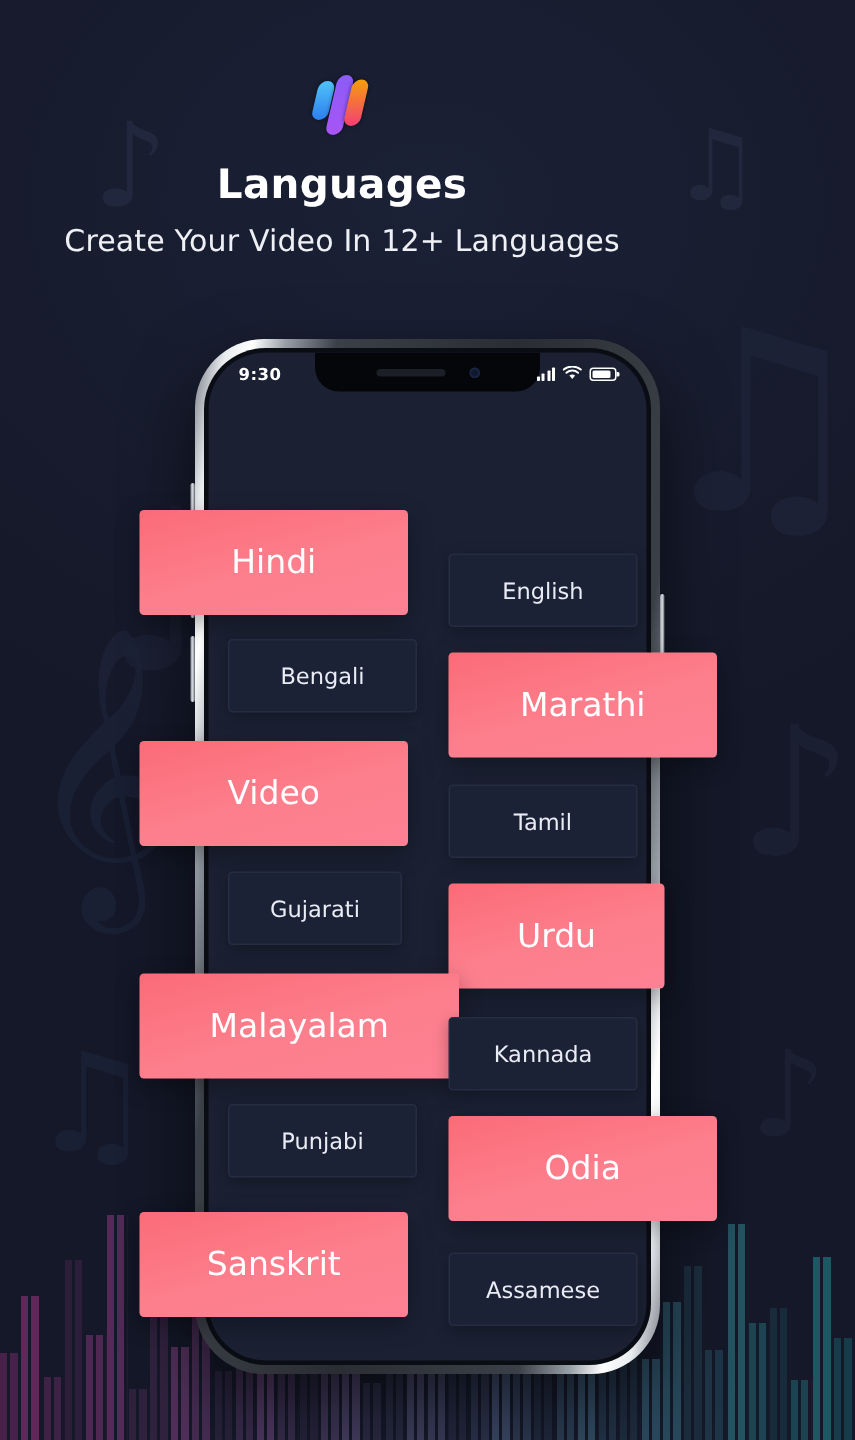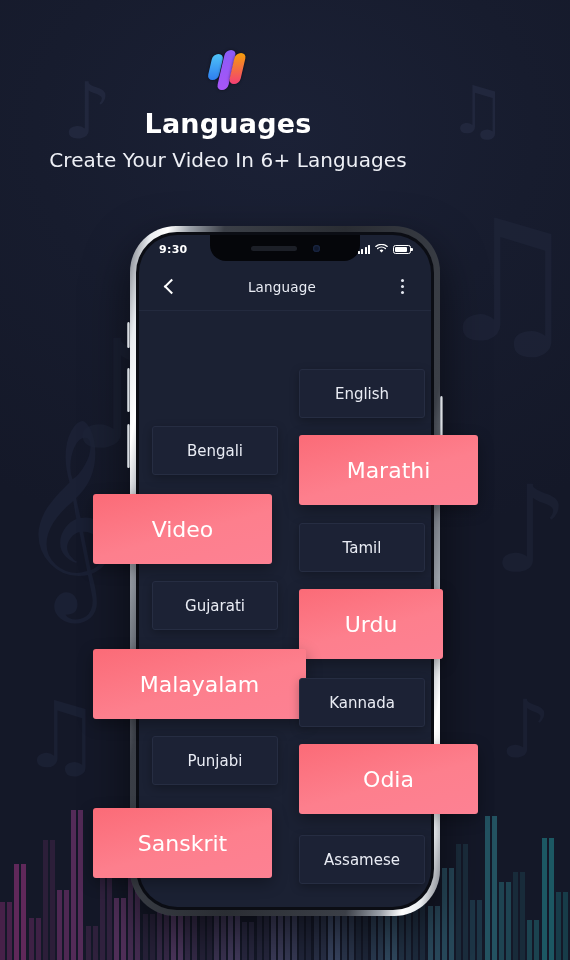--- a/index.html
+++ b/index.html
@@ -327,21 +327,21 @@
       <div class="eq-bar" style="left: 555.875px; height: 68px; background-image: repeating-linear-gradient(0deg, rgb(31, 127, 134) 0px, rgb(31, 127, 134) 5px, transparent 5px, transparent 7px), repeating-linear-gradient(90deg, rgb(0, 0, 0) 0px, rgb(0, 0, 0) 0px); background-size: 5px 5px; background-repeat: round; background-clip: content-box; opacity: 0.349428; mask-image: repeating-linear-gradient(90deg, rgb(0, 0, 0) 0px, rgb(0, 0, 0) 5px, transparent 5px, transparent 7px);"></div>
     </div>
 
   <div id="header">
     <div id="brand-logo">
       <span class="logo-bar b1"></span>
       <span class="logo-bar b2"></span>
       <span class="logo-bar b3"></span>
     </div>
     <div id="page-title">Languages</div>
-    <div id="page-subtitle">Create Your Video In 6+ Languages</div>
+    <div id="page-subtitle">Create Your Video In 12+ Languages</div>
   </div>
 
   <div id="phone">
     <span class="side-btn left-a"></span>
     <span class="side-btn left-b"></span>
     <span class="side-btn left-c"></span>
     <span class="side-btn right-a"></span>
 
     <div id="phone-inner">
       <div id="phone-screen">
@@ -364,41 +364,33 @@
               <path d="M6.5 8.6 L4.6 6.4 a3 3 0 0 1 3.8 0 Z" fill="#fff"></path>
               <path d="M2.6 4.5 a6 6 0 0 1 7.8 0" stroke="#fff" stroke-width="1.3" fill="none" stroke-linecap="round"></path>
               <path d="M0.8 2.4 a9 9 0 0 1 11.4 0" stroke="#fff" stroke-width="1.3" fill="none" stroke-linecap="round"></path>
             </svg>
             <span class="batt">
                 <i></i>
               </span>
           </span>
         </div>
 
-        <div id="nav-bar">
-          <span id="nav-back"></span>
-          <span id="nav-title">Language</span>
-          <span id="nav-menu">
-            <span></span>
-              <span></span>
-              <span></span>
-          </span>
-        </div>
 
       </div>
     </div>
   </div>
 
   <div id="chips-layer">
+      <div class="chip sel" style="left: 93px; top: 340px; width: 179px; height: 70px;">Hindi</div>
       <div class="chip unsel" style="left: 299px; top: 369px; width: 126px; height: 49px;">English</div>
       <div class="chip unsel" style="left: 152px; top: 426px; width: 126px; height: 49px;">Bengali</div>
       <div class="chip sel" style="left: 299px; top: 435px; width: 179px; height: 70px;">Marathi</div>
       <div class="chip sel" style="left: 93px; top: 494px; width: 179px; height: 70px;">Video</div>
       <div class="chip unsel" style="left: 299px; top: 523px; width: 126px; height: 49px;">Tamil</div>
-      <div class="chip unsel" style="left: 152px; top: 581px; width: 126px; height: 49px;">Gujarati</div>
+      <div class="chip unsel" style="left: 152px; top: 581px; width: 116px; height: 49px;">Gujarati</div>
       <div class="chip sel" style="left: 299px; top: 589px; width: 144px; height: 70px; text-align: center;">Urdu</div>
       <div class="chip sel" style="left: 93px; top: 649px; width: 213px; height: 70px;">Malayalam</div>
       <div class="chip unsel" style="left: 299px; top: 678px; width: 126px; height: 49px;">Kannada</div>
       <div class="chip unsel" style="left: 152px; top: 736px; width: 126px; height: 49px;">Punjabi</div>
       <div class="chip sel" style="left: 299px; top: 744px; width: 179px; height: 70px;">Odia</div>
       <div class="chip sel" style="left: 93px; top: 808px; width: 179px; height: 70px;">Sanskrit</div>
       <div class="chip unsel" style="left: 299px; top: 835px; width: 126px; height: 49px;">Assamese</div>
     </div>
 
 </div>

